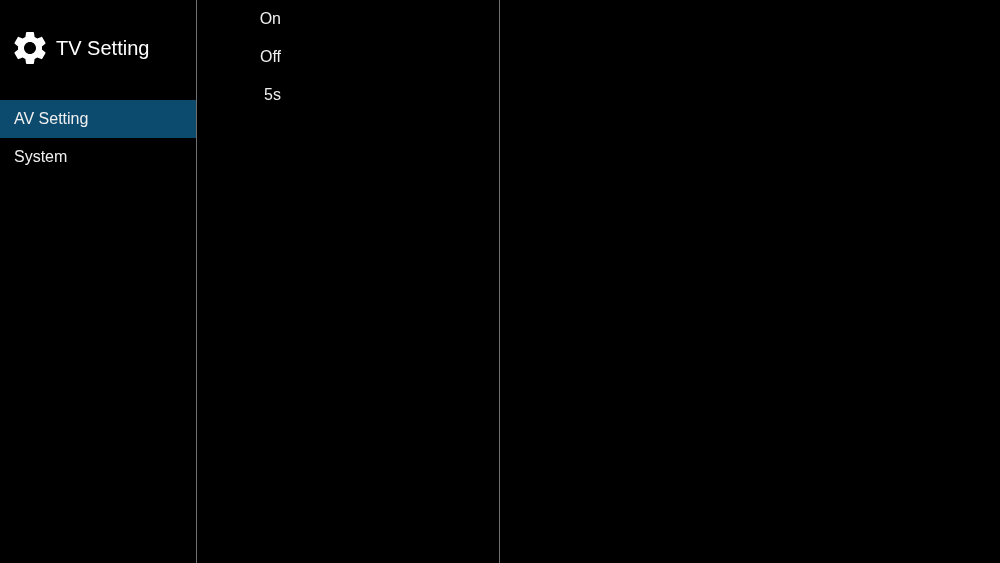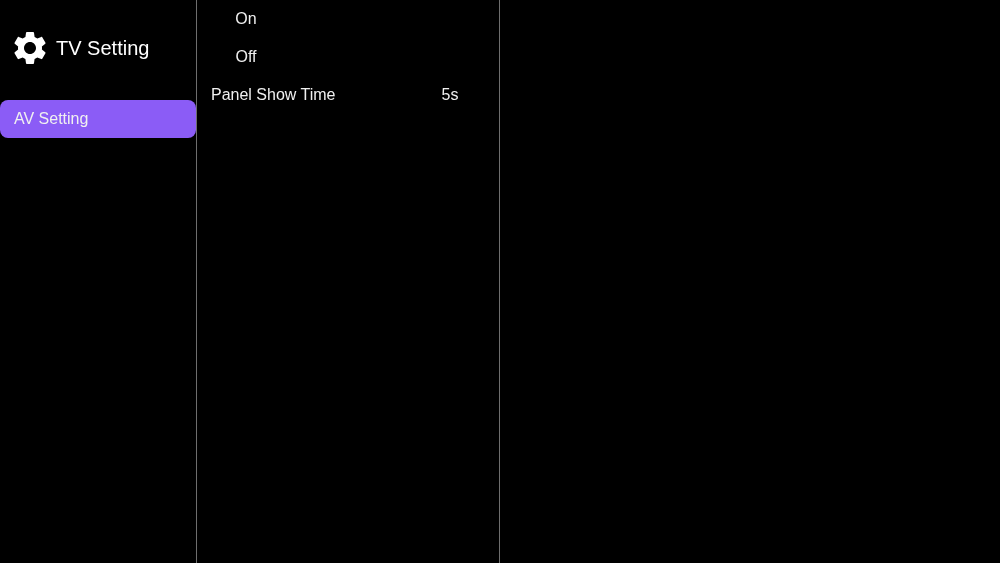--- a/index.html
+++ b/index.html
@@ -46,22 +46,21 @@
       font-weight: normal;
       color: #fff;
     }
     .sidebar-item {
       padding: 10px 14px;
       font-size: 16px;
       color: #f0f0f0;
       cursor: pointer;
     }
     .sidebar-item.selected {
-      background: #8b5cf6;
-      border-radius: 8px;
+      background: #0c4a6e;
     }
     .content {
       width: 303px;
       height: 100%;
       border-right: 1px solid #6e6e6e;
       display: flex;
       flex-direction: column;
     }
     .setting-row {
       display: flex;
@@ -69,21 +68,21 @@
       padding: 10px 14px;
       font-size: 16px;
       color: #f0f0f0;
       cursor: pointer;
     }
     .setting-label {
       flex: 1;
     }
     .setting-value {
       width: 70px;
-      text-align: center;
+      text-align: right;
     }
     .preview {
       flex: 1;
       height: 100%;
       background: #000;
     }
   </style>
 </head>
 <body>
 
@@ -92,28 +91,30 @@
     <span class="gear-icon">
       <svg viewBox="0 0 24 24">
         <path d="M19.14,12.94c0.04-0.3,0.06-0.61,0.06-0.94c0-0.32-0.02-0.64-0.07-0.94l2.03-1.58c0.18-0.14,0.23-0.41,0.12-0.61 l-1.92-3.32c-0.12-0.22-0.37-0.29-0.59-0.22l-2.39,0.96c-0.5-0.38-1.03-0.7-1.62-0.94L14.4,2.81c-0.04-0.24-0.24-0.41-0.48-0.41 h-3.84c-0.24,0-0.43,0.17-0.47,0.41L9.25,5.35C8.66,5.59,8.12,5.92,7.63,6.29L5.24,5.33c-0.22-0.08-0.47,0-0.59,0.22L2.74,8.87 C2.62,9.08,2.66,9.34,2.86,9.48l2.03,1.58C4.84,11.36,4.8,11.69,4.8,12s0.02,0.64,0.07,0.94l-2.03,1.58 c-0.18,0.14-0.23,0.41-0.12,0.61l1.92,3.32c0.12,0.22,0.37,0.29,0.59,0.22l2.39-0.96c0.5,0.38,1.03,0.7,1.62,0.94l0.36,2.54 c0.05,0.24,0.24,0.41,0.48,0.41h3.84c0.24,0,0.44-0.17,0.47-0.41l0.36-2.54c0.59-0.24,1.13-0.56,1.62-0.94l2.39,0.96 c0.22,0.08,0.47,0,0.59-0.22l1.92-3.32c0.12-0.22,0.07-0.47-0.12-0.61L19.14,12.94z M12,15.6c-1.98,0-3.6-1.62-3.6-3.6 s1.62-3.6,3.6-3.6s3.6,1.62,3.6,3.6S13.98,15.6,12,15.6z"></path>
       </svg>
     </span>
     <span class="sidebar-title">TV Setting</span>
   </div>
   <div class="sidebar-item selected">
     <span>AV Setting</span>
   </div>
+  <div class="sidebar-item">
+    <span>System</span>
+  </div>
 </div>
 
 <div class="content">
   <div class="setting-row">
     <span class="setting-value">On</span>
   </div>
   <div class="setting-row">
     <span class="setting-value">Off</span>
   </div>
   <div class="setting-row">
-    <span class="setting-label">Panel Show Time</span>
     <span class="setting-value">5s</span>
   </div>
 </div>
 
 <div class="preview"></div>
 
 </body></html>

